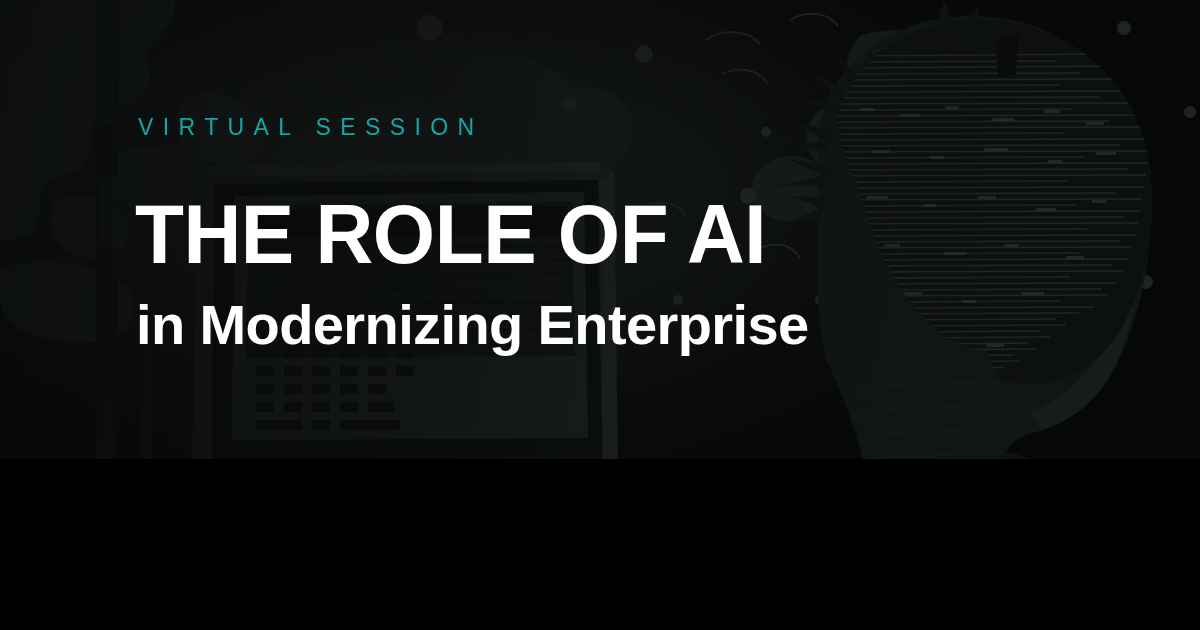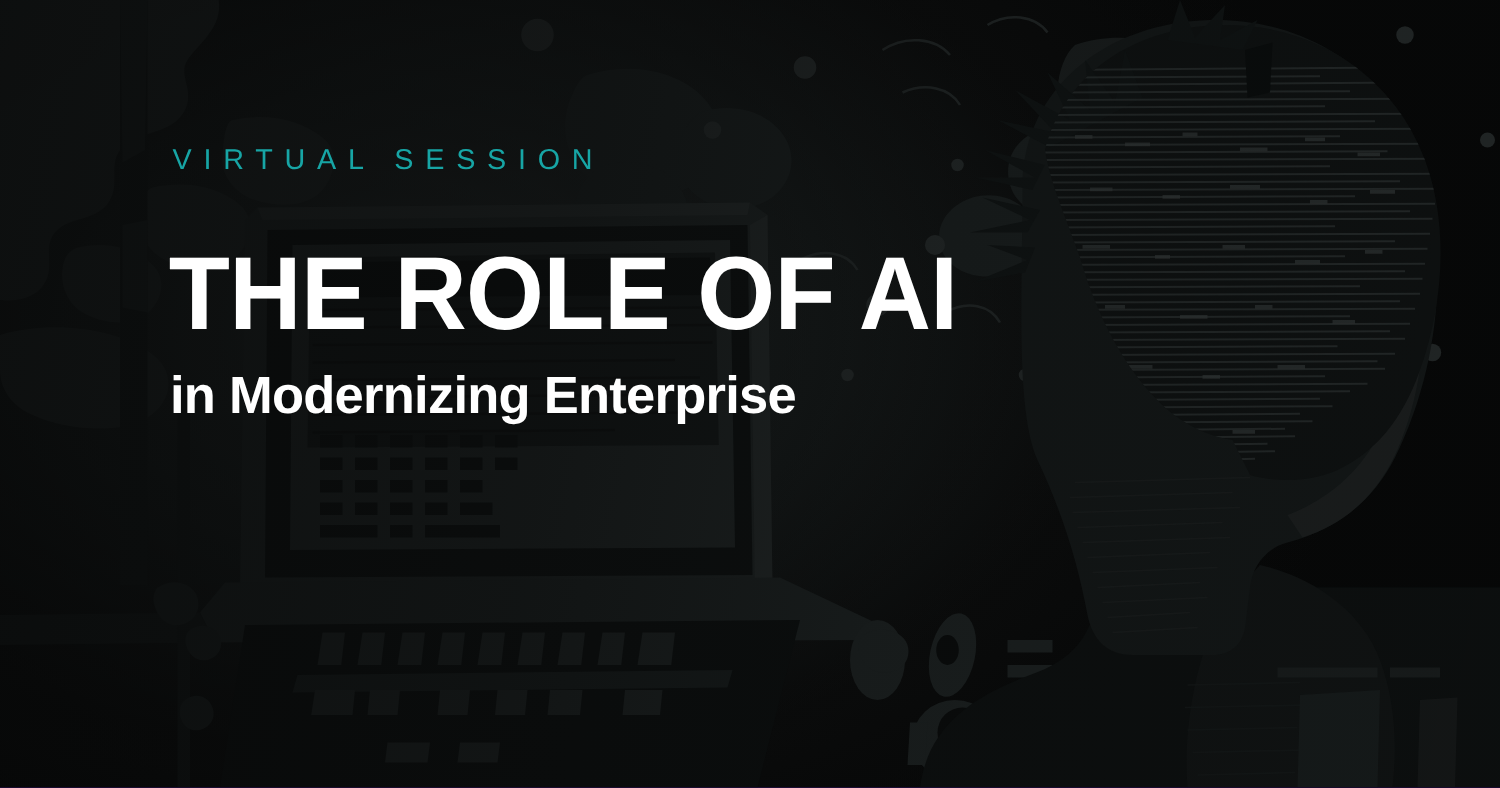--- a/index.html
+++ b/index.html
@@ -5,22 +5,22 @@
 <style>
   * { margin:0; padding:0; box-sizing:border-box; }
   html, body {
     width:1200px; height:630px;
     background:#000;
     font-family:"Liberation Sans", sans-serif;
     overflow:hidden;
   }
   #banner {
     position:relative;
-    width:1200px; height:630px;
-    background:#4c1d95;
+    width:1200px; height:459px;
+    background:#7f1d1d;
     overflow:hidden;
   }
 
   
   .art { position:absolute; inset:0; pointer-events:none; }
 
   
   .layer-base {
     background:
       radial-gradient(ellipse 62% 78% at 30% 42%, #222727 0%, #151919 42%, #0b0c0c 72%, #070808 100%),
@@ -81,21 +81,21 @@
     transform-origin:left center;
   }
 
   .subhead {
     position:absolute;
     top:288px; left:-2px;
     width:940px;
   }
   .subhead-line {
     display:block;
-    font-size:42px;
+    font-size:56px;
     font-weight:bold;
     line-height:1.33;
     letter-spacing:-0.6px;
     color:#ffffff;
     white-space:nowrap;
     font-family:"Liberation Sans", sans-serif;
   }
 </style>
 </head>
 <body>

